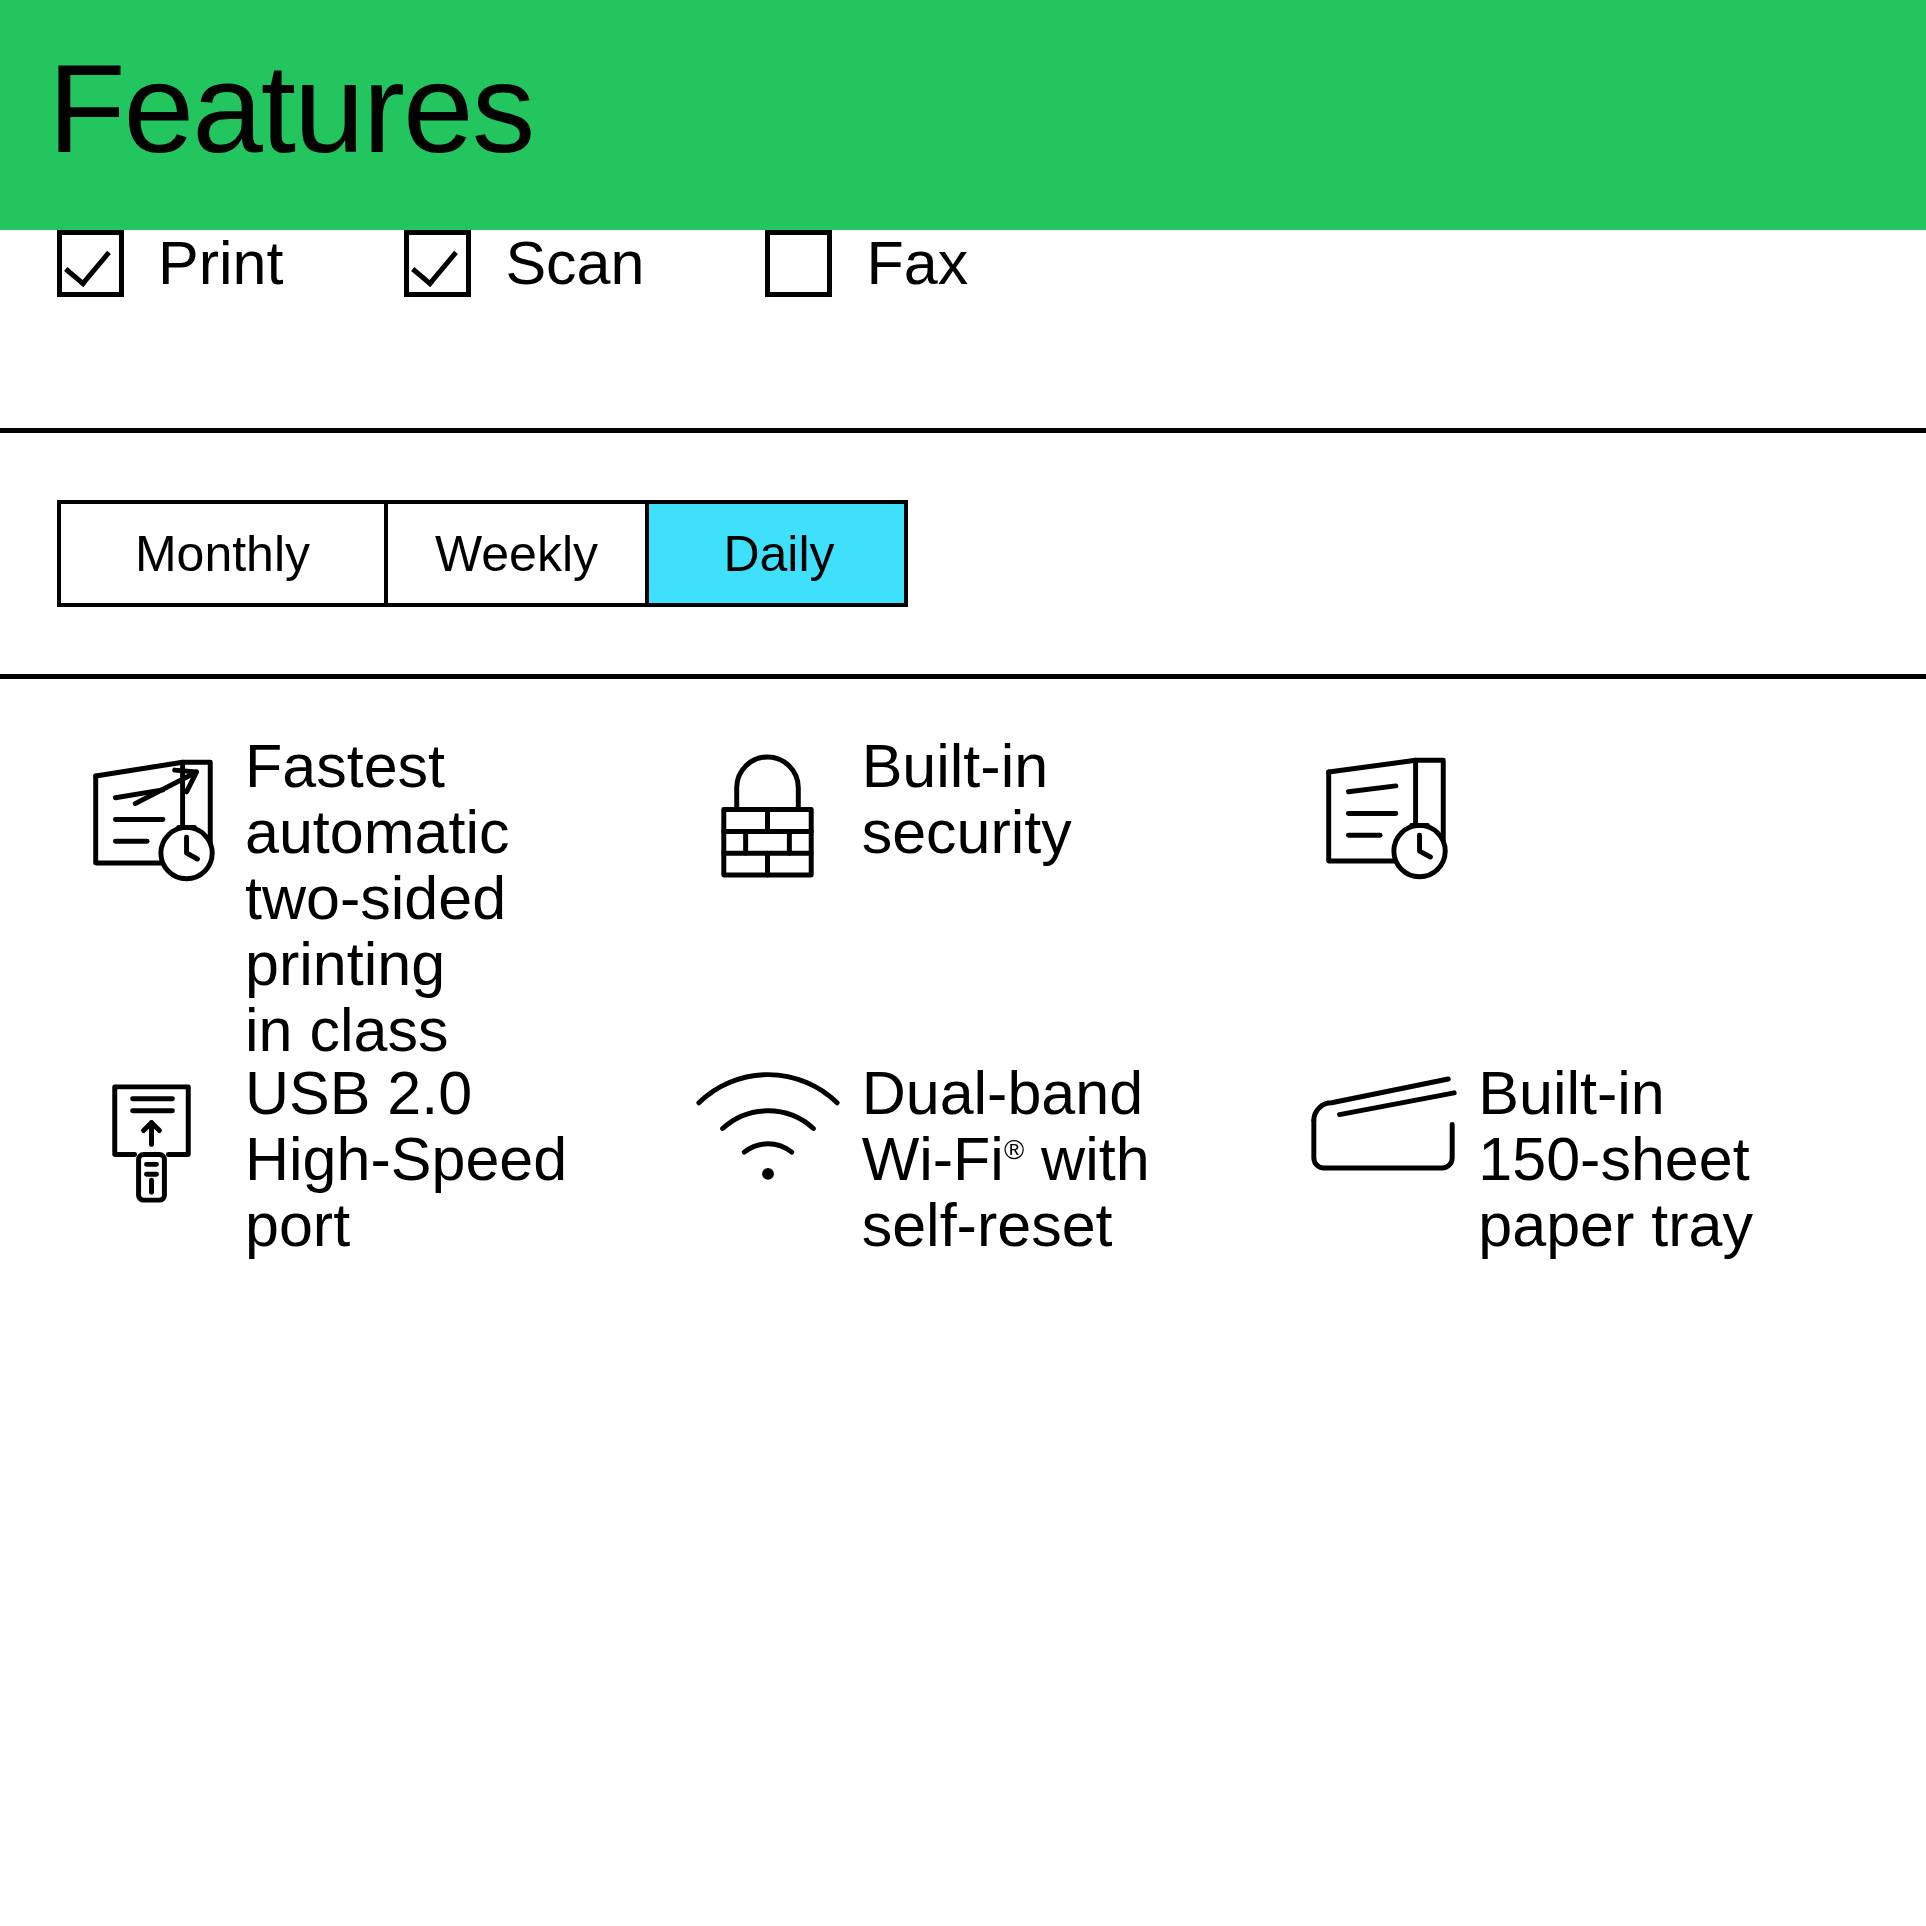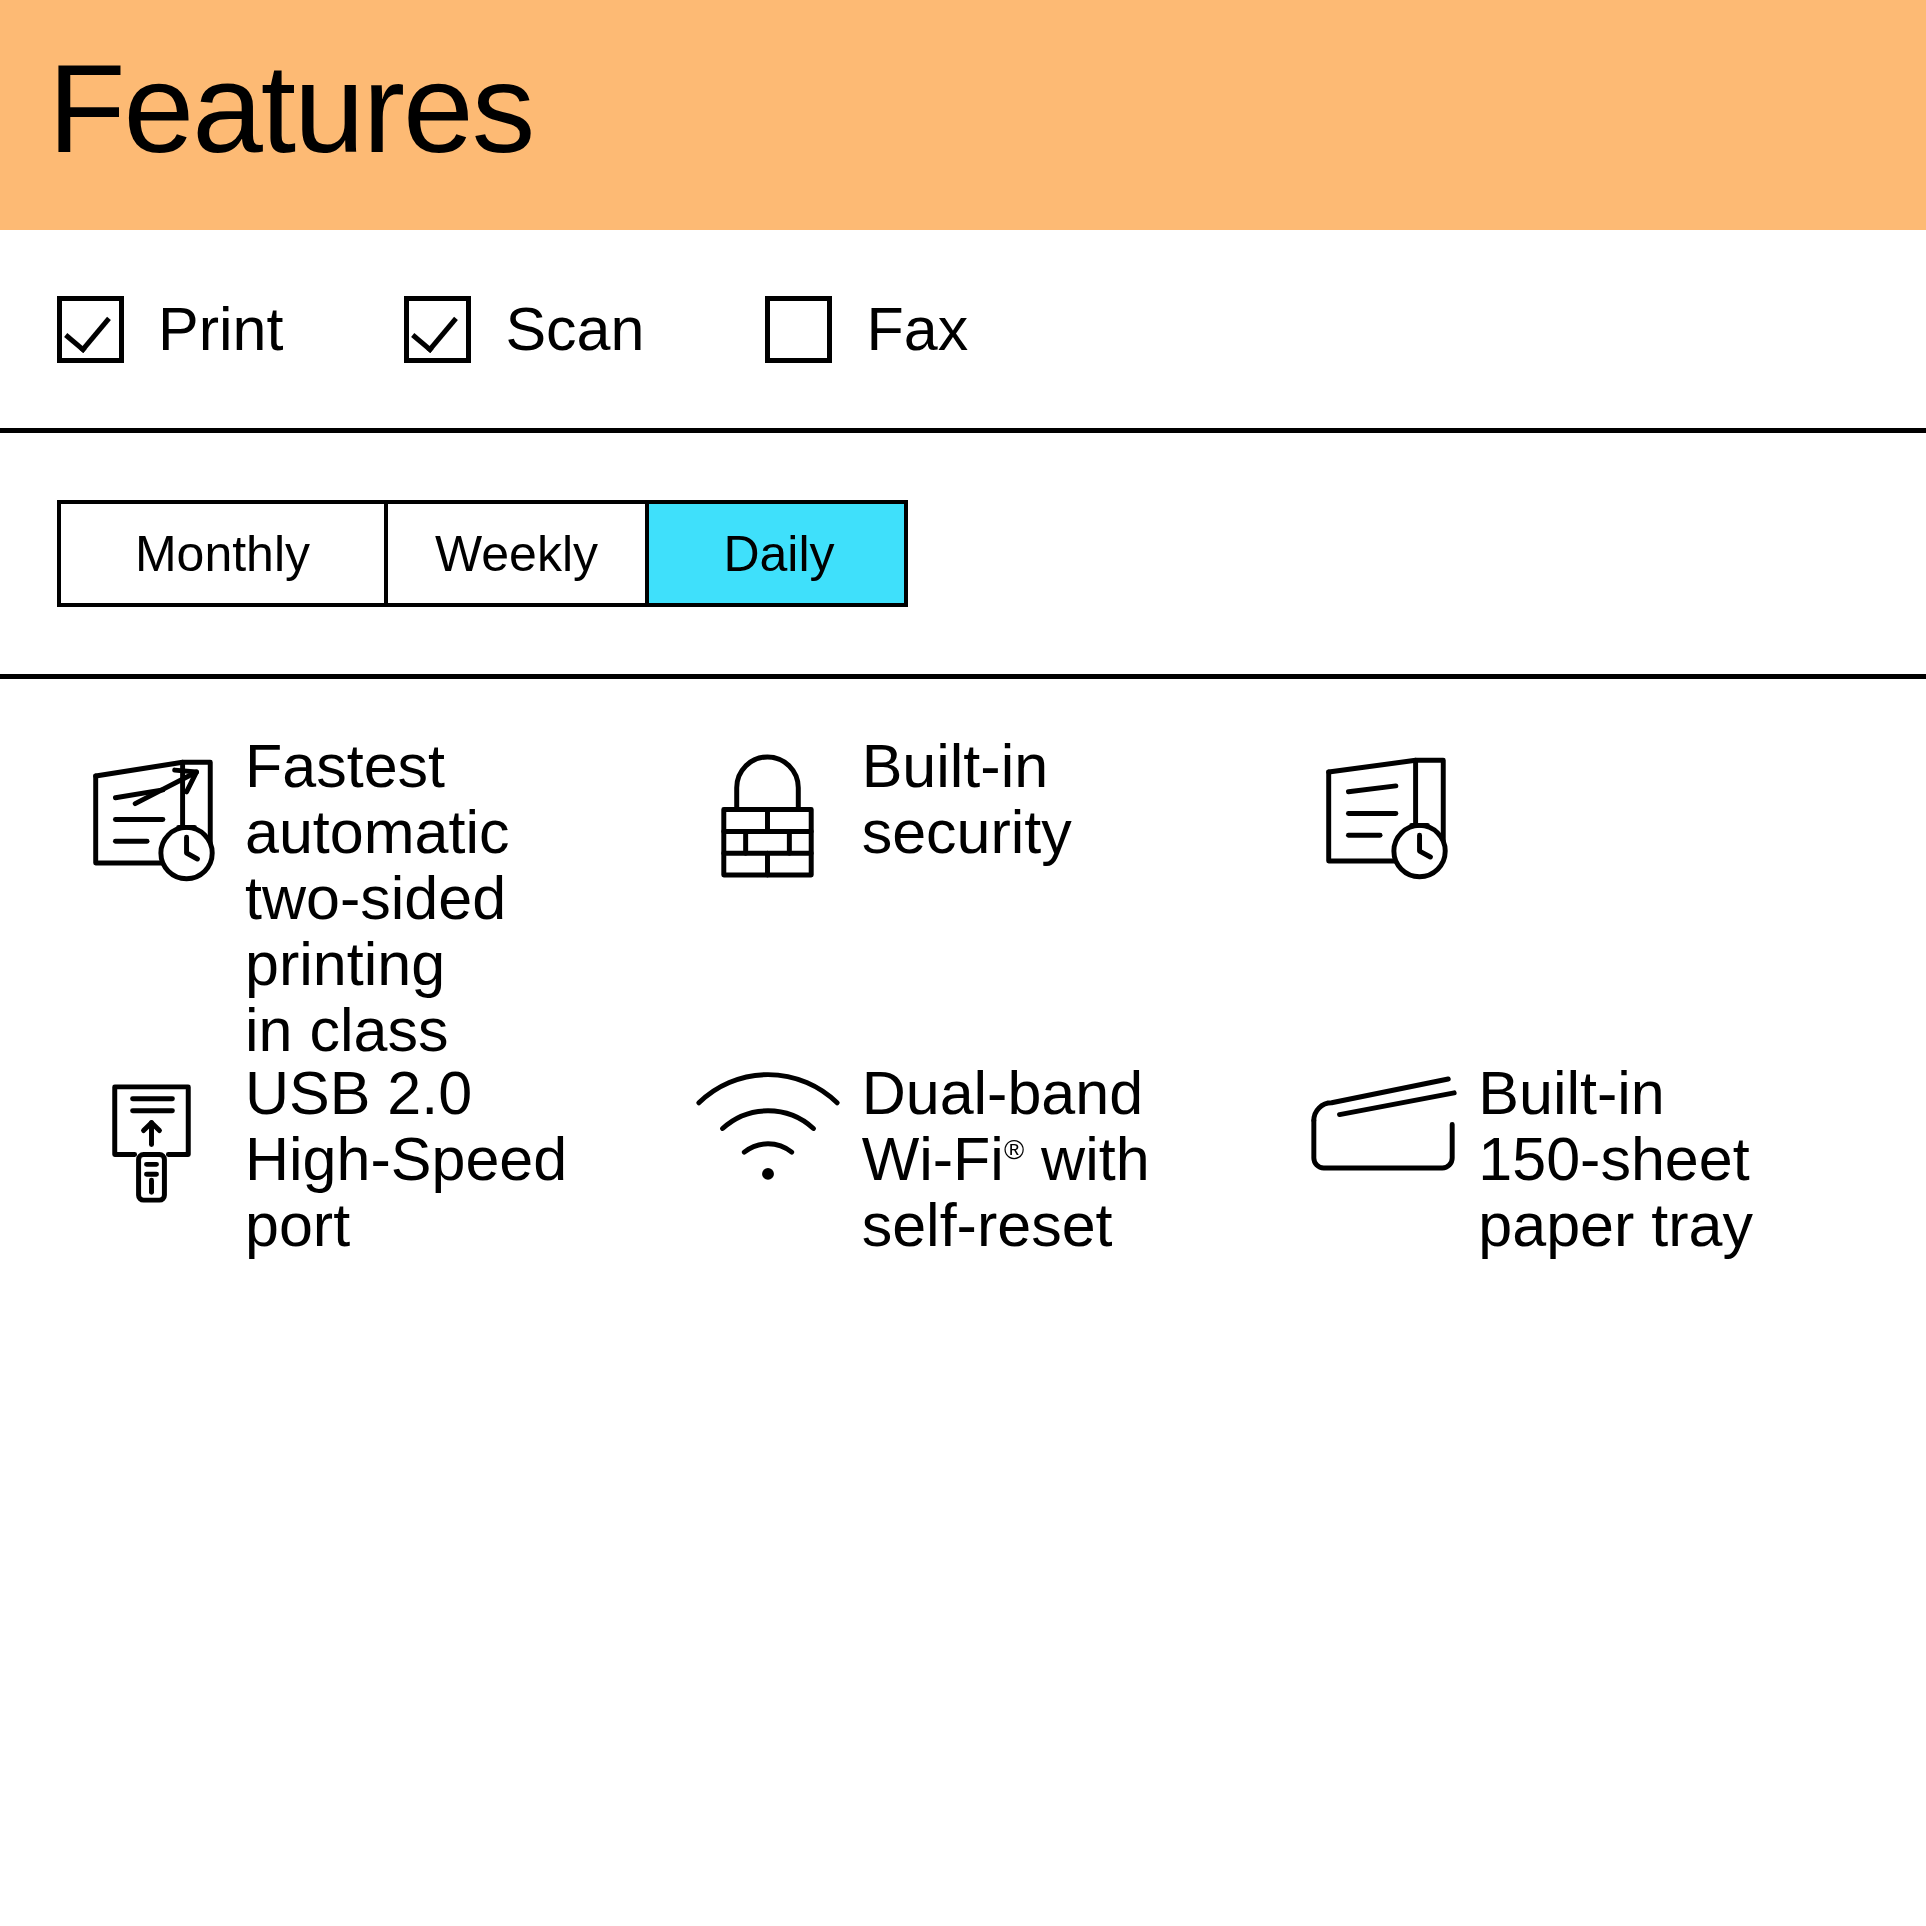--- a/index.html
+++ b/index.html
@@ -17,40 +17,40 @@
 
   .page {
     position: relative;
     width: 1927px;
     height: 1927px;
     box-sizing: border-box;
   }
 
   
   .header-band {
-    background: #fdba74;
+    background: #22c55e;
     height: 230px;
     display: flex;
     align-items: center;
     padding-left: 48px;
     box-sizing: border-box;
   }
   .header-title {
     font-size: 127px;
     line-height: 1;
     letter-spacing: -2px;
     font-weight: 400;
     color: #000;
     margin-top: -14px;
   }
 
   
   .cap-row {
     display: flex;
-    align-items: center;
+    align-items: flex-start;
     height: 203px;
     padding-left: 57px;
     box-sizing: border-box;
     border-bottom: 5px solid #000;
   }
   .cap {
     display: flex;
     align-items: center;
     margin-right: 121px;
   }

